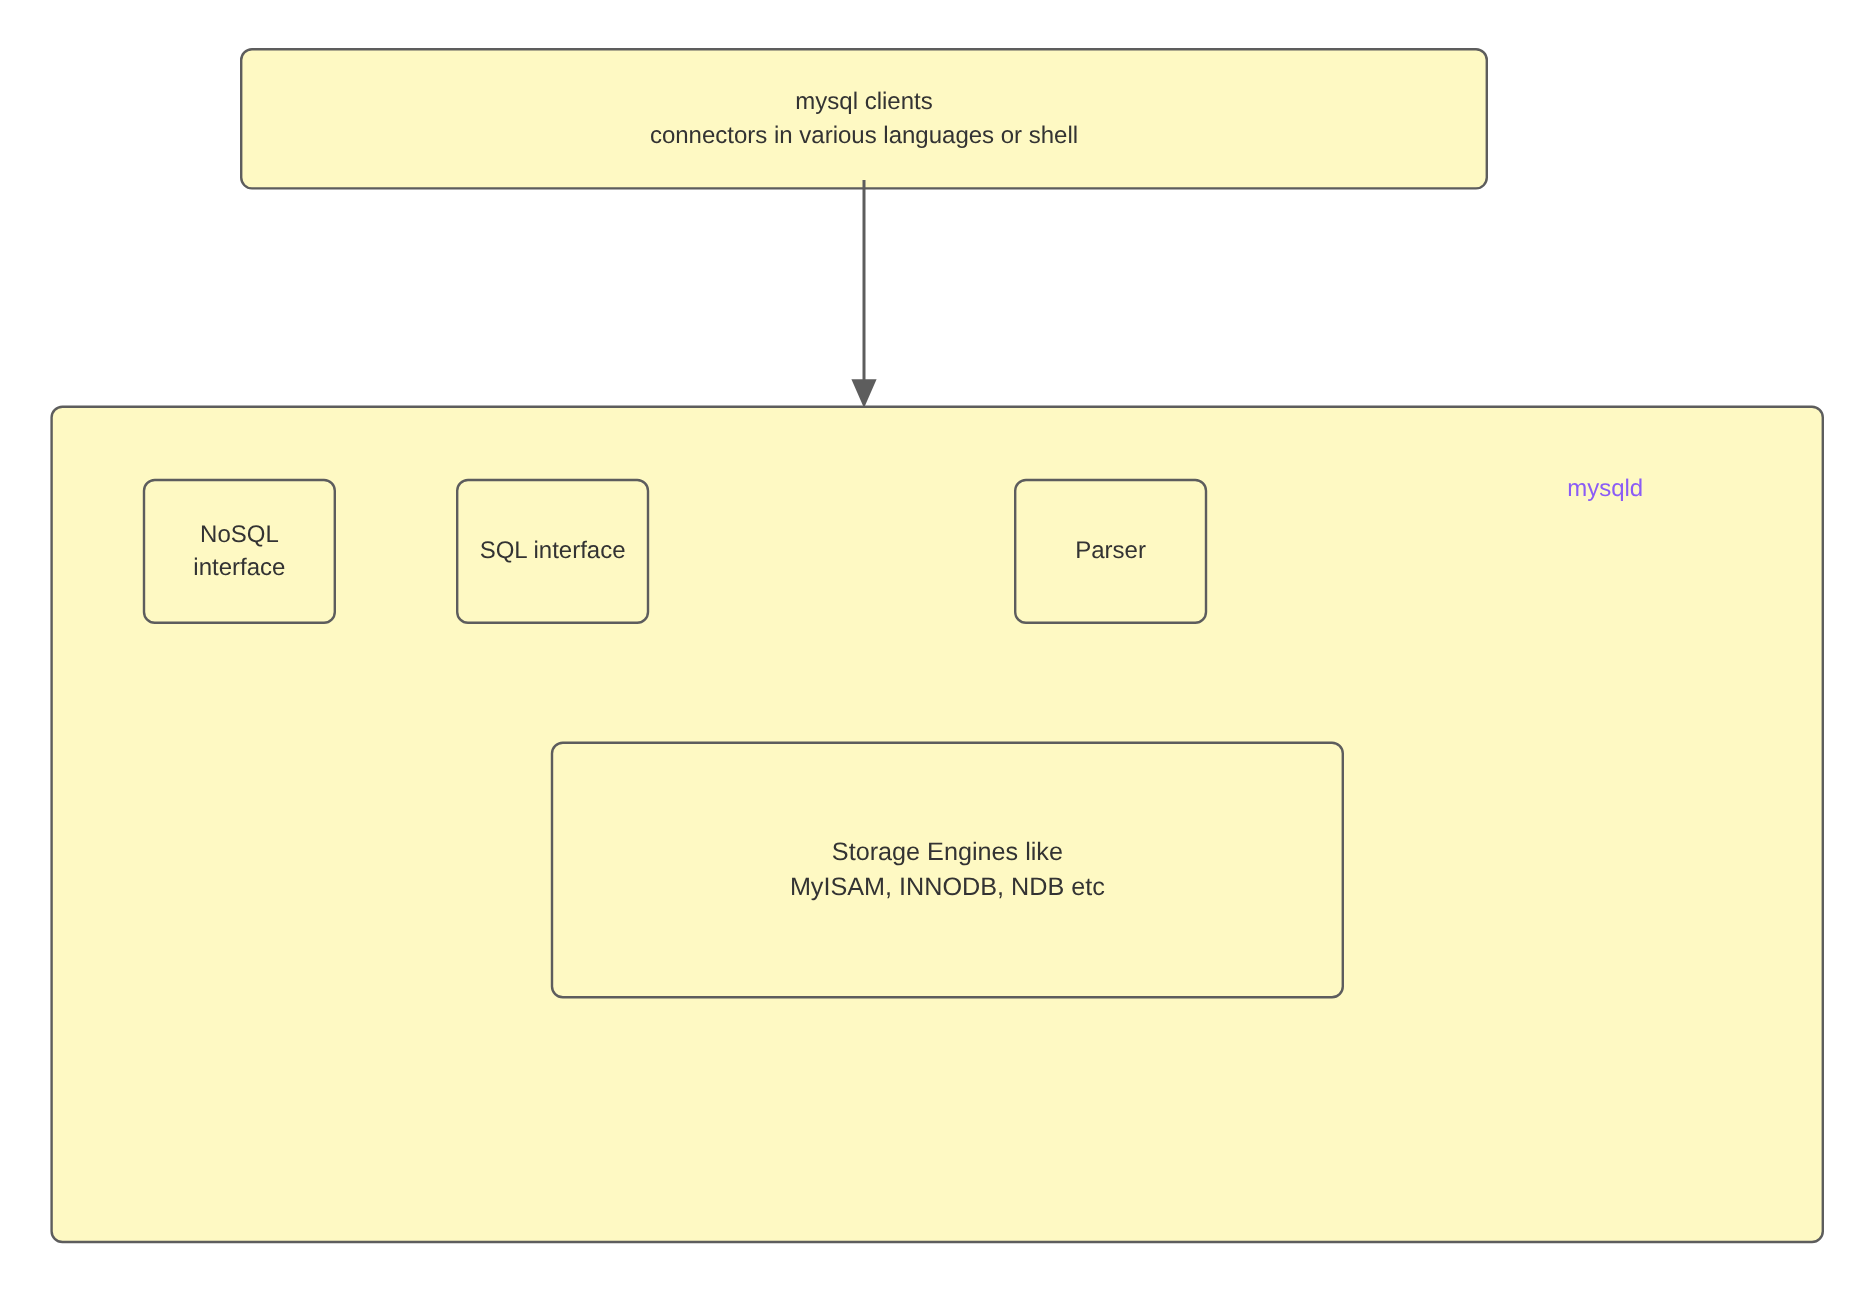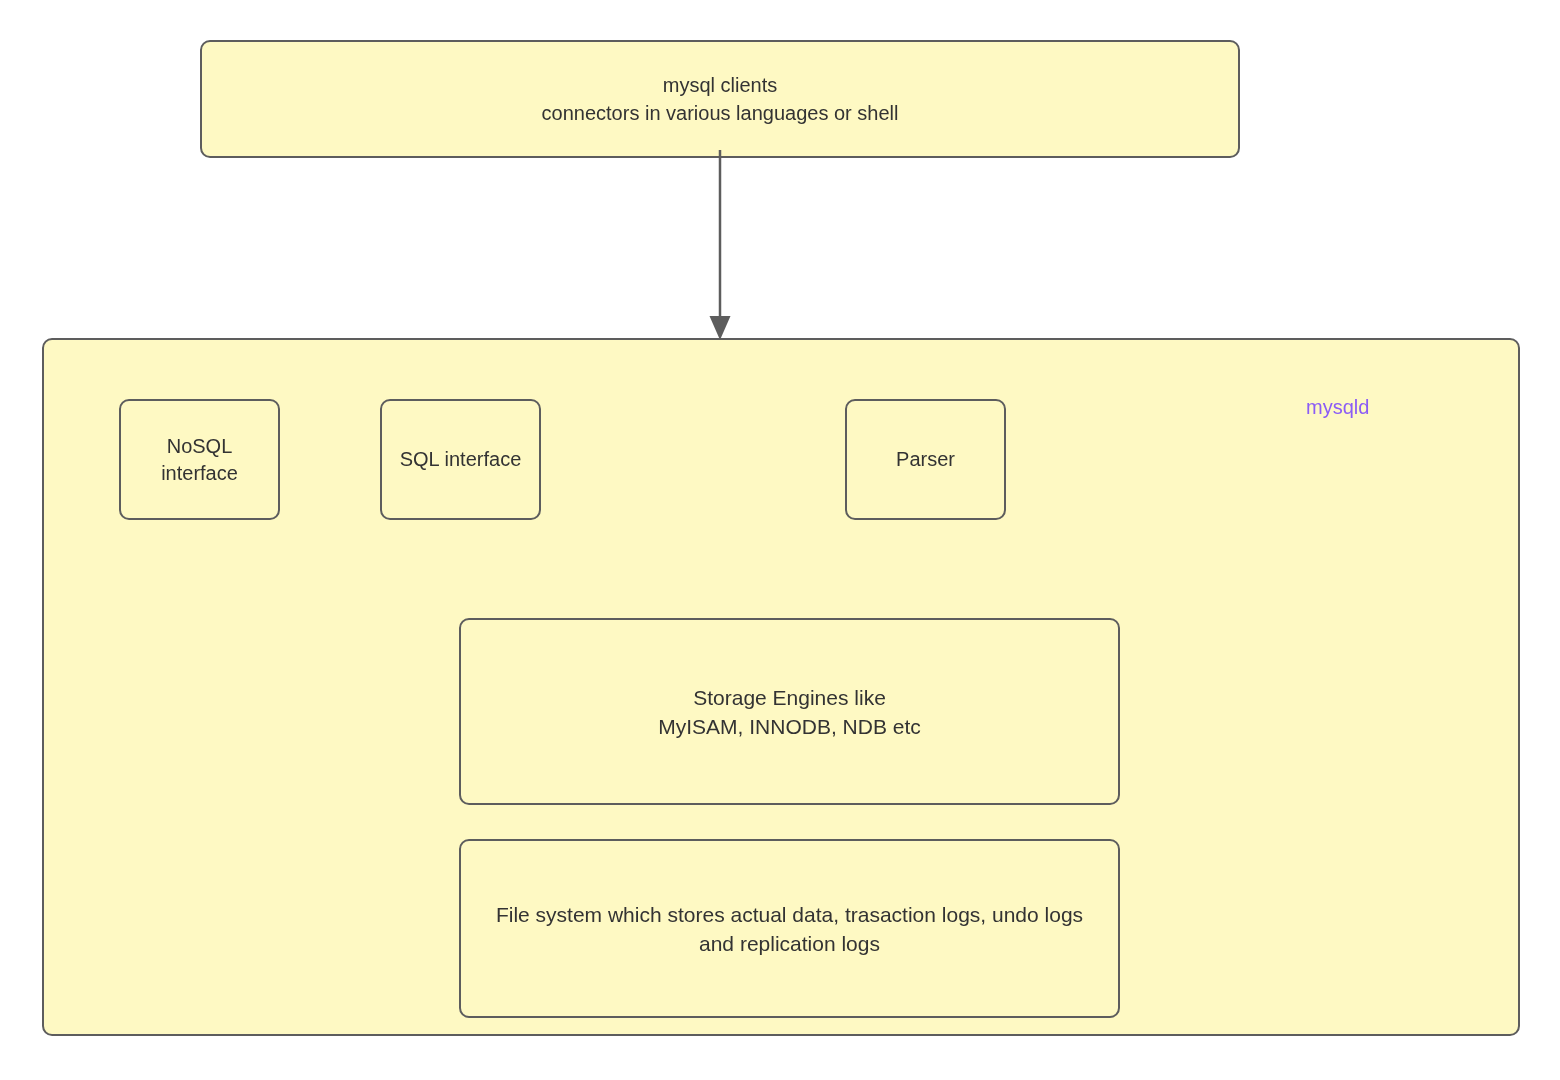--- a/index.html
+++ b/index.html
@@ -93,21 +93,21 @@
   .component-node.c1 { left: 380px; }
   .component-node.c2 { left: 609px; }
   .component-node.c3 { left: 845px; }
   .component-node.c4 { left: 1079px; }
 
   
   #storage-engines-box {
     left: 459px;
     top: 618px;
     width: 661px;
-    height: 187px;
+    height: 214px;
   }
   #storage-engines-box .node-label {
     font-size: 21px;
     line-height: 29px;
   }
 
   
   #filesystem-box {
     left: 459px;
     top: 839px;
@@ -161,18 +161,14 @@
   <div class="node component-node c3">
     <span class="node-label">Parser</span>
   </div>
 
 
   <div class="node" id="storage-engines-box">
     <span class="node-label">Storage Engines like
 MyISAM, INNODB, NDB etc</span>
   </div>
 
-  <div class="node" id="filesystem-box">
-    <span class="node-label">File system which stores actual data, trasaction logs, undo logs
-and replication logs</span>
-  </div>
 
 </div>
 
 </body></html>

